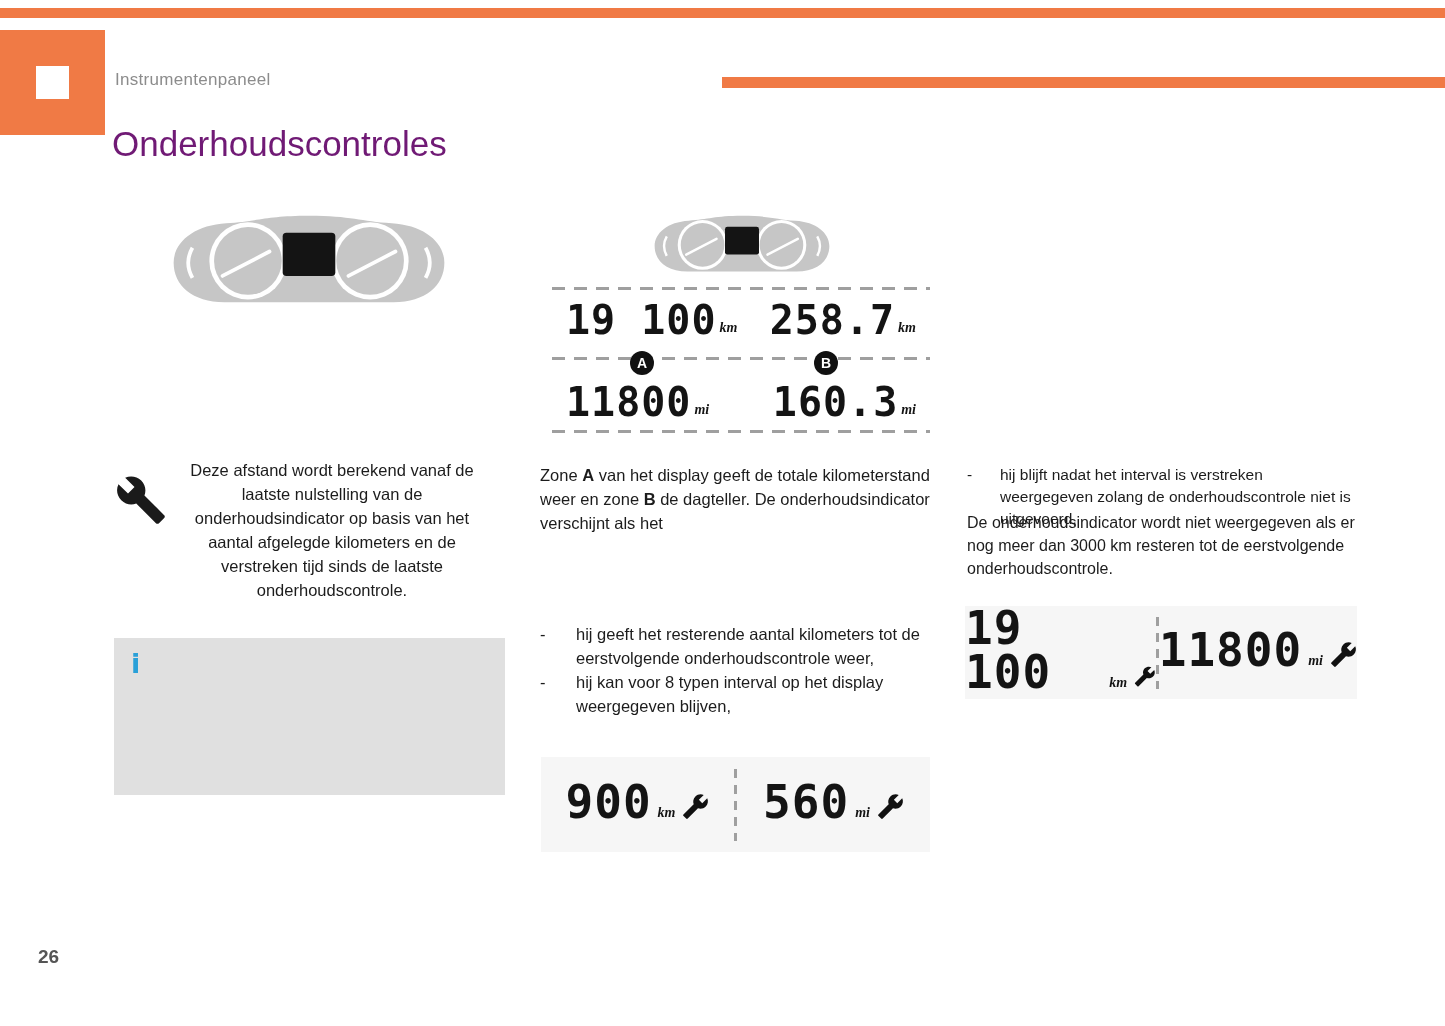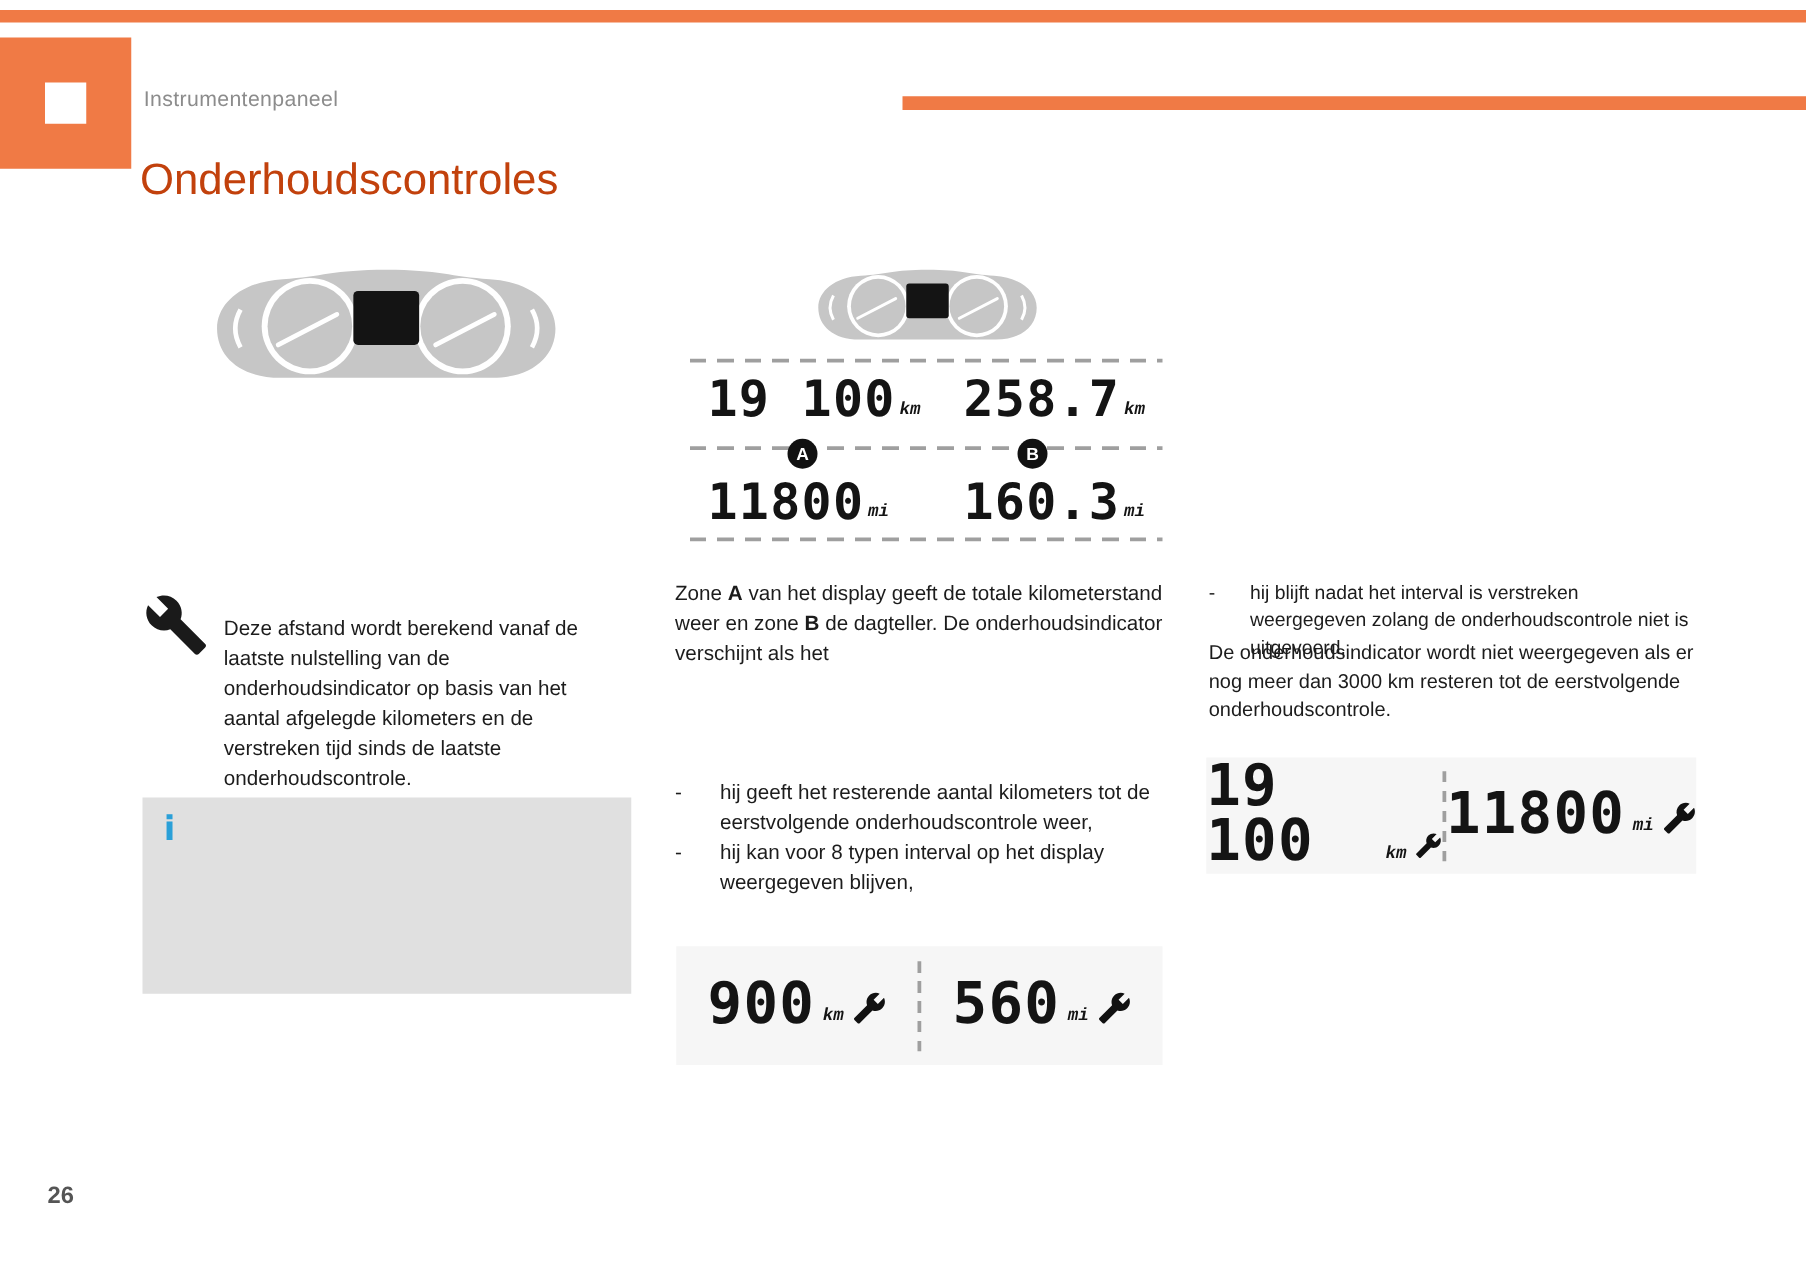--- a/index.html
+++ b/index.html
@@ -11,41 +11,41 @@
   body{font-family:"Liberation Sans",sans-serif;color:#1c1c1c;}
   .page{position:relative;width:1445px;height:1016px;background:#fff;overflow:hidden;}
 
   .top-bar{position:absolute;left:0;top:8px;width:1445px;height:10px;background:var(--accent-orange);}
   .chapter-tab{position:absolute;left:0;top:30px;width:105px;height:105px;background:var(--accent-orange);}
   .chapter-tab-inner{position:absolute;left:36px;top:36px;width:33px;height:33px;background:#ffffff;}
 
   .header-label{position:absolute;left:115px;top:70px;font-size:17px;color:#8c8c8c;letter-spacing:0.3px;}
   .header-rule{position:absolute;left:722px;top:77px;width:723px;height:11px;background:var(--accent-orange);}
 
-  .page-title{position:absolute;left:112px;top:124px;font-size:35px;font-weight:400;color:#c2410c;}
+  .page-title{position:absolute;left:112px;top:124px;font-size:35px;font-weight:400;color:#701a75;}
 
   .body-text{font-size:16.5px;line-height:1.45;color:#1c1c1c;}
   .left-intro{position:absolute;left:114px;top:346px;width:378px;}
   .wrench-big{position:absolute;left:115px;top:474px;width:52px;height:52px;}
-  .wrench-para{position:absolute;left:179px;top:492px;width:306px;}
+  .wrench-para{position:absolute;left:179px;top:459px;width:306px;text-align:center;}
 
   .info-box{position:absolute;left:114px;top:638px;width:391px;height:157px;background:#e0e0e0;}
   .info-icon{position:absolute;left:17px;top:10px;font-size:27px;font-weight:700;color:var(--info-blue);font-family:"DejaVu Sans",sans-serif;}
   .info-text{position:absolute;left:52px;top:12px;width:322px;}
 
   .cluster-left{position:absolute;left:168px;top:210px;width:282px;}
   .cluster-mid{position:absolute;left:651px;top:212px;width:182px;}
 
   .main-display{position:absolute;left:552px;top:287px;width:378px;height:146px;}
   .dash-h{position:absolute;left:0;right:0;height:3px;background:repeating-linear-gradient(90deg,#9f9f9f 0 13px,transparent 13px 22px);}
   .disp-row{position:absolute;left:0;width:100%;padding:0 14px;display:flex;justify-content:space-between;align-items:flex-end;}
   .seg{font-family:"DejaVu Sans Mono",monospace;font-weight:700;color:#141414;line-height:0.95;letter-spacing:1px;}
   .seg.lg{font-size:40px;}
   .seg.xl{font-size:46px;}
-  .seg-unit{font-family:Liberation Mono, monospace;font-weight:700;font-style:italic;font-size:14px;color:#141414;margin:0 0 3px 3px;}
+  .seg-unit{font-family:Liberation Serif, serif;font-weight:700;font-style:italic;font-size:14px;color:#141414;margin:0 0 3px 3px;}
   .seg-group{display:flex;align-items:flex-end;}
   .zone-badge{position:absolute;width:24px;height:24px;border-radius:50%;background:#111;color:#fff;display:flex;align-items:center;justify-content:center;font-size:14px;font-weight:700;}
 
   .zone-para{position:absolute;left:540px;top:464px;width:394px;}
   .interval-intro{position:absolute;left:540px;top:599px;width:394px;}
   .bullet-list{position:absolute;left:540px;top:623px;width:398px;}
   .bullet{display:flex;align-items:flex-start;}
   .bullet .dash{width:36px;flex:0 0 36px;}
   .bullet .btext{flex:1;}
 

